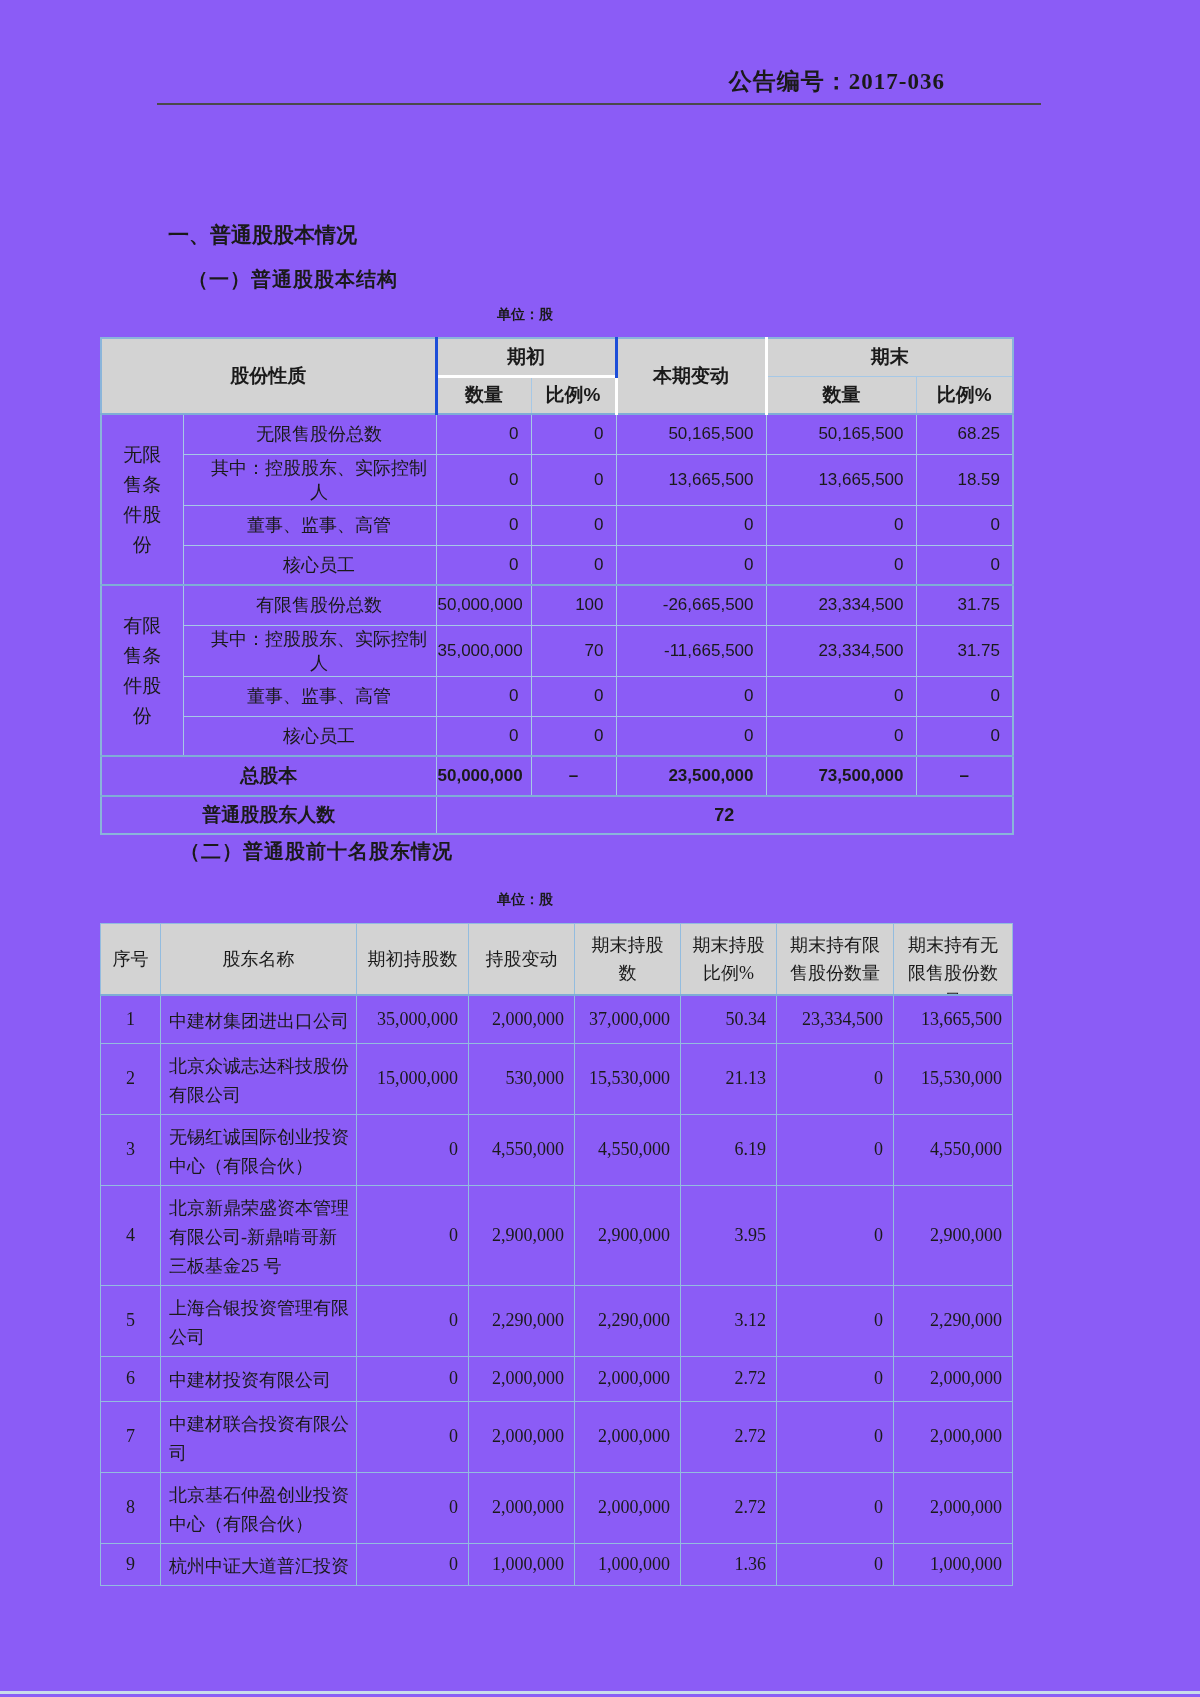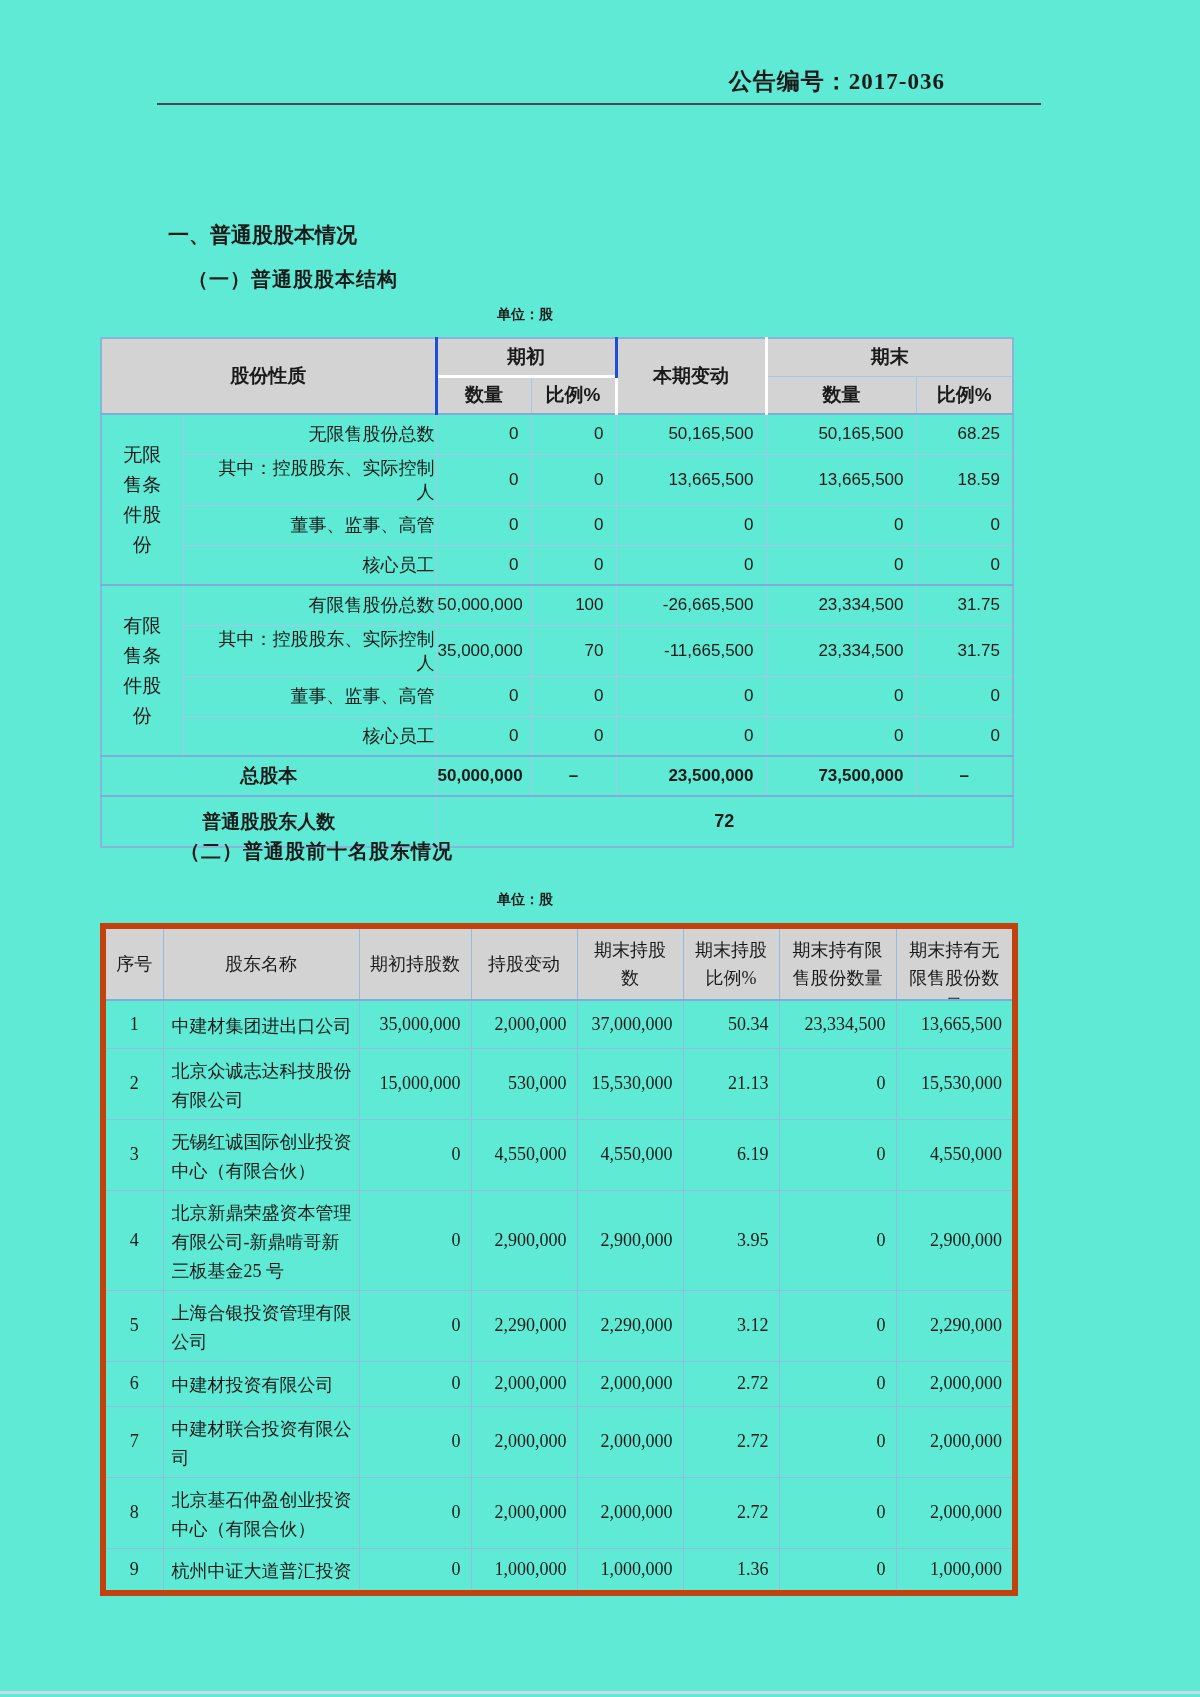--- a/index.html
+++ b/index.html
@@ -1,21 +1,21 @@
 <!DOCTYPE html>
 <html><head>
 <meta charset="utf-8">
 <style>
   html,body { margin:0; padding:0; }
   body {
     width:1200px; height:1697px; background:#ffffff; position:relative;
     font-family:"Liberation Serif", serif; color:#1a1a1a;
     -webkit-font-smoothing:antialiased;
   }
-  .page { position:absolute; inset:0; background:#5eead4; overflow:hidden; }
+  .page { position:absolute; inset:0; background:#8b5cf6; overflow:hidden; }
 
   .announcement {
     position:absolute; top:66px; right:255px;
     font-size:23px; letter-spacing:1px; font-weight:bold;
   }
   .rule { position:absolute; top:103px; left:157px; width:884px; height:2px; background:#4a4a4a; }
 
   .title {
     position:absolute; top:146px; left:100px; width:912px; text-align:center;
     font-family:"Liberation Sans", sans-serif; font-weight:bold; font-size:31px; letter-spacing:2px;
@@ -39,29 +39,29 @@
   .t1 th, .t1 td { border:1px solid #a6c8e6; }
   .t1 thead th {
     background:#d3d3d3; font-family:"Liberation Sans", sans-serif;
     font-weight:bold; font-size:19px; text-align:center;
   }
   .t1 th.w-right { border-right:3px solid #1d4ed8; }
   .t1 th.w-sides { border-left:3px solid #ffffff; border-right:3px solid #ffffff; }
   .t1 th.w-top  { border-top:3px solid #ffffff; }
   .t1 tr.gsep td { border-top:2px solid #7fadd6; }
   .t1 td.grp  { font-size:19px; text-align:center; padding:0 12px; line-height:30px; }
-  .t1 td.item { font-size:18px; text-align:right; padding-left:20px; }
+  .t1 td.item { font-size:18px; text-align:center; padding-left:20px; }
   .t1 td.num  { font-family:"Liberation Sans", sans-serif; font-size:17px; text-align:right; padding-right:12px; }
   .t1 td.ctr  { font-family:"Liberation Sans", sans-serif; font-size:17px; text-align:center; }
   .t1 td.tlabel { font-size:19px; font-weight:bold; text-align:center; }
   .t1 td.bold { font-weight:bold; }
   .t1 td.cval { font-family:"Liberation Sans", sans-serif; font-size:18px; font-weight:bold; text-align:center; }
 
   
-  .t2 { position:absolute; top:923px; left:100px; width:912px; border:6px solid #c2410c; }
+  .t2 { position:absolute; top:923px; left:100px; width:912px; border:1px solid #c2410c; }
   .t2 th, .t2 td { border:1px solid #93bcdf; }
   .t2 thead th { background:#d3d3d3; font-weight:normal; font-size:18px; border-bottom:2px solid #7fadd6; padding:0; }
   .t2 .hwrap {
     height:70px; overflow:hidden; display:flex; align-items:center; justify-content:center;
     text-align:center; line-height:28px; padding:0 8px;
   }
   .t2 .hwrap.clip { align-items:flex-start; padding-top:7px; box-sizing:border-box; }
   .t2 td { font-size:18px; }
   .t2 td.rank { text-align:center; }
   .t2 td.name { text-align:left; padding:8px 4px 4px 8px; line-height:29px; }
@@ -174,21 +174,21 @@
         <td class="num">0</td>
       </tr>
       <tr style="height:40px" class="gsep">
         <td colspan="2" class="tlabel">总股本</td>
         <td class="num bold">50,000,000</td>
         <td class="ctr bold">–</td>
         <td class="num bold">23,500,000</td>
         <td class="num bold">73,500,000</td>
         <td class="ctr bold">–</td>
       </tr>
-      <tr style="height:51px" class="gsep">
+      <tr style="height:38px" class="gsep">
         <td colspan="2" class="tlabel">普通股股东人数</td>
         <td colspan="5" class="cval">72</td>
       </tr>
     </tbody>
   </table>
 
   <div class="sub-heading sub2">（二）普通股前十名股东情况</div>
   <div class="unit-note unit2">单位：股</div>
 
   <table class="t2">

